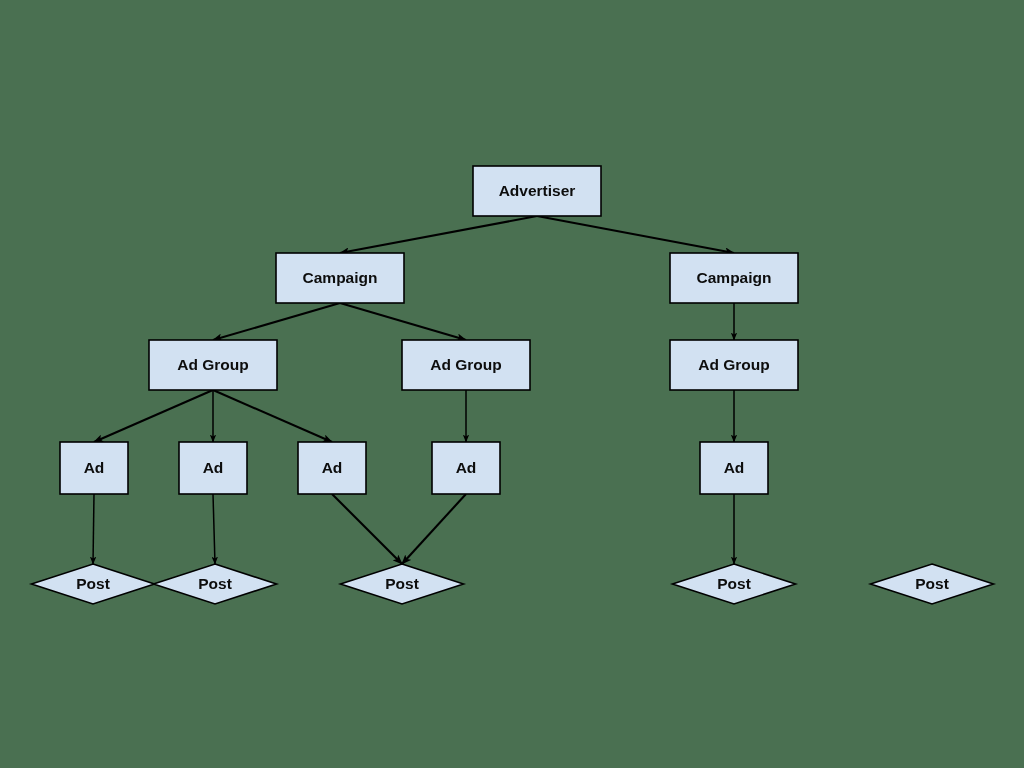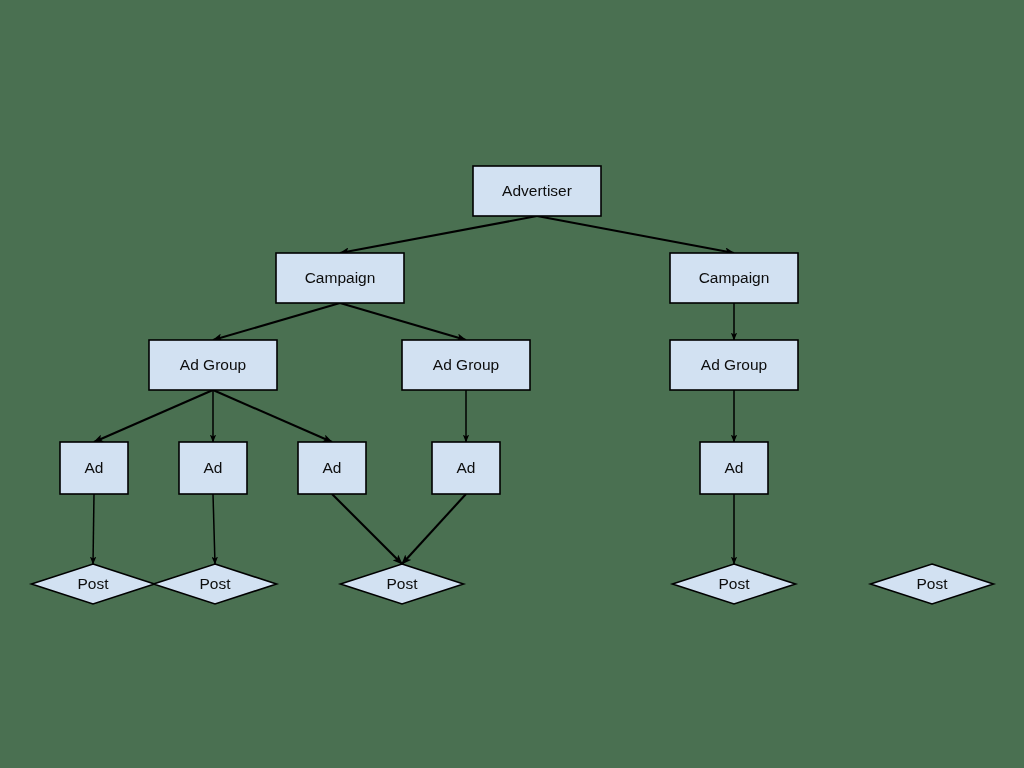--- a/index.html
+++ b/index.html
@@ -11,20 +11,21 @@
     width: 1024px;
     height: 768px;
     overflow: hidden;
     background: #4a7051;
     font-family: "Liberation Sans", sans-serif;
   }
   #diagram-root {
     position: relative;
     width: 971px;
     height: 768px;
+    font-weight: bold;
   }
   svg#diagram-canvas {
     display: block;
     width: 1024px;
     height: 768px;
   }
   .node-shape {
     stroke: #000000;
     stroke-width: 1.6;
   }

